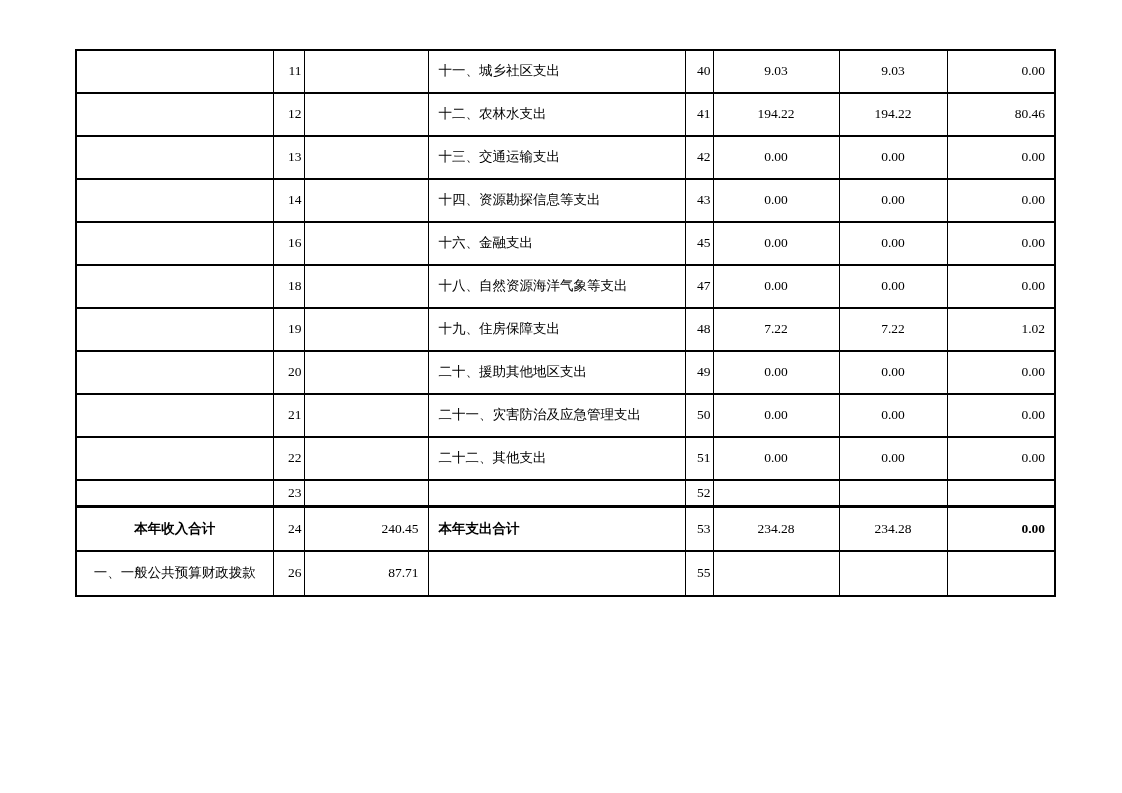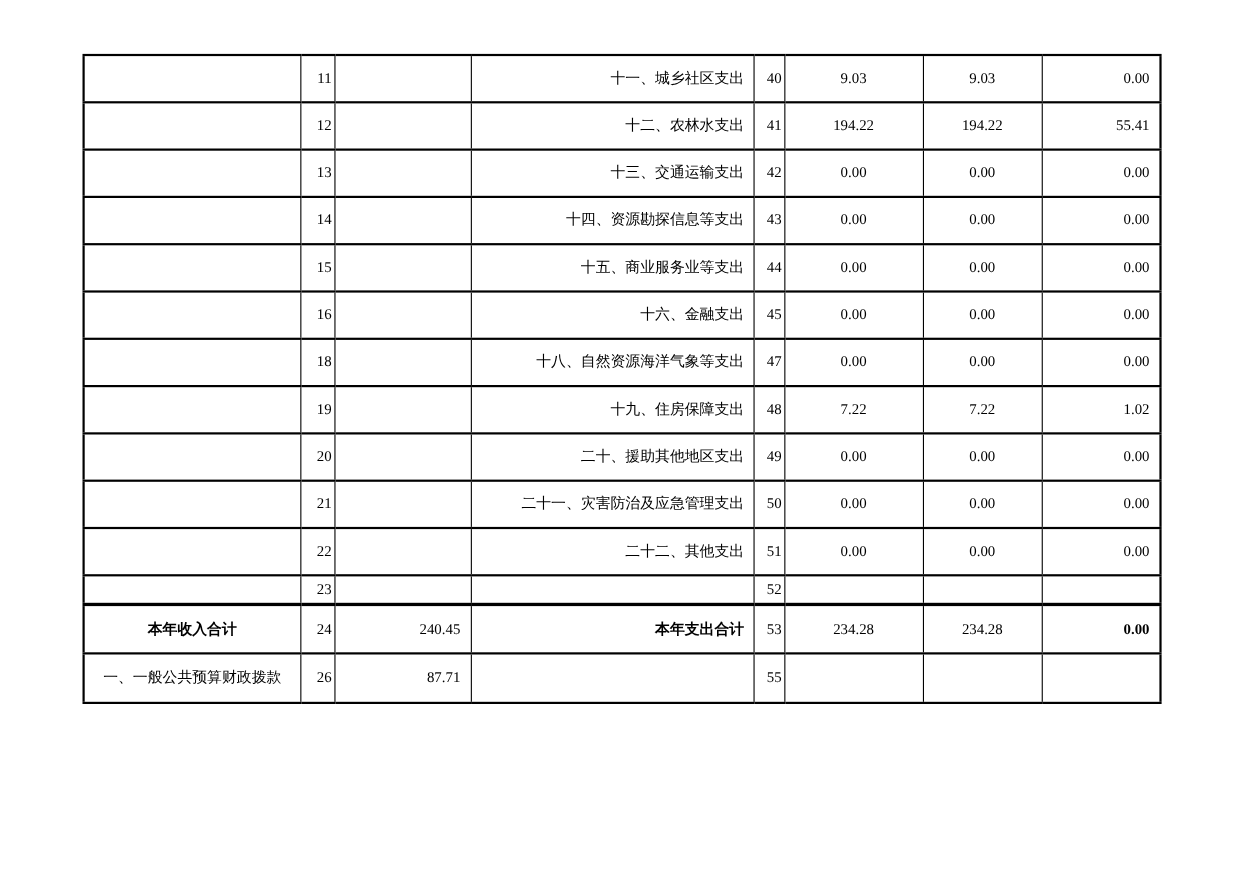--- a/index.html
+++ b/index.html
@@ -20,21 +20,21 @@
     font-size:13.5px;line-height:1.2;
     padding:0 8px;vertical-align:middle;
     overflow:hidden;white-space:nowrap;
   }
   tr{height:43px;}
   tr.short{height:26px;}
   tr.bottom{height:45px;}
   tr.thick-top td{border-top-width:3px;}
   td.c-label{text-align:center;padding:0 4px;}
   td.c-num{text-align:right;padding:0 2px;}
-  td.c-category{text-align:right;padding-left:10px;}
+  td.c-category{text-align:left;padding-left:10px;}
   td.c-amount-center{text-align:center;margin-left:44px;}
   td.c-amount-right{text-align:right;padding-right:9px;}
   .bold{font-weight:700;}
 </style>
 </head>
 <body>
 
 <div class="page">
   <table class="budget">
     <colgroup>
@@ -59,48 +59,38 @@
           <td class="c-amount-right">0.00</td>
         </tr>
         <tr>
           <td class="c-label"></td>
           <td class="c-num">12</td>
           <td class="c-amount-right"></td>
           <td class="c-category">十二、农林水支出</td>
           <td class="c-num">41</td>
           <td class="c-amount-center">194.22</td>
           <td class="c-amount-center">194.22</td>
-          <td class="c-amount-right">55.41</td>
+          <td class="c-amount-right">80.46</td>
         </tr>
         <tr>
           <td class="c-label"></td>
           <td class="c-num">13</td>
           <td class="c-amount-right"></td>
           <td class="c-category">十三、交通运输支出</td>
           <td class="c-num">42</td>
           <td class="c-amount-center">0.00</td>
           <td class="c-amount-center">0.00</td>
           <td class="c-amount-right">0.00</td>
         </tr>
         <tr>
           <td class="c-label"></td>
           <td class="c-num">14</td>
           <td class="c-amount-right"></td>
           <td class="c-category">十四、资源勘探信息等支出</td>
           <td class="c-num">43</td>
-          <td class="c-amount-center">0.00</td>
-          <td class="c-amount-center">0.00</td>
-          <td class="c-amount-right">0.00</td>
-        </tr>
-        <tr>
-          <td class="c-label"></td>
-          <td class="c-num">15</td>
-          <td class="c-amount-right"></td>
-          <td class="c-category">十五、商业服务业等支出</td>
-          <td class="c-num">44</td>
           <td class="c-amount-center">0.00</td>
           <td class="c-amount-center">0.00</td>
           <td class="c-amount-right">0.00</td>
         </tr>
         <tr>
           <td class="c-label"></td>
           <td class="c-num">16</td>
           <td class="c-amount-right"></td>
           <td class="c-category">十六、金融支出</td>
           <td class="c-num">45</td>

